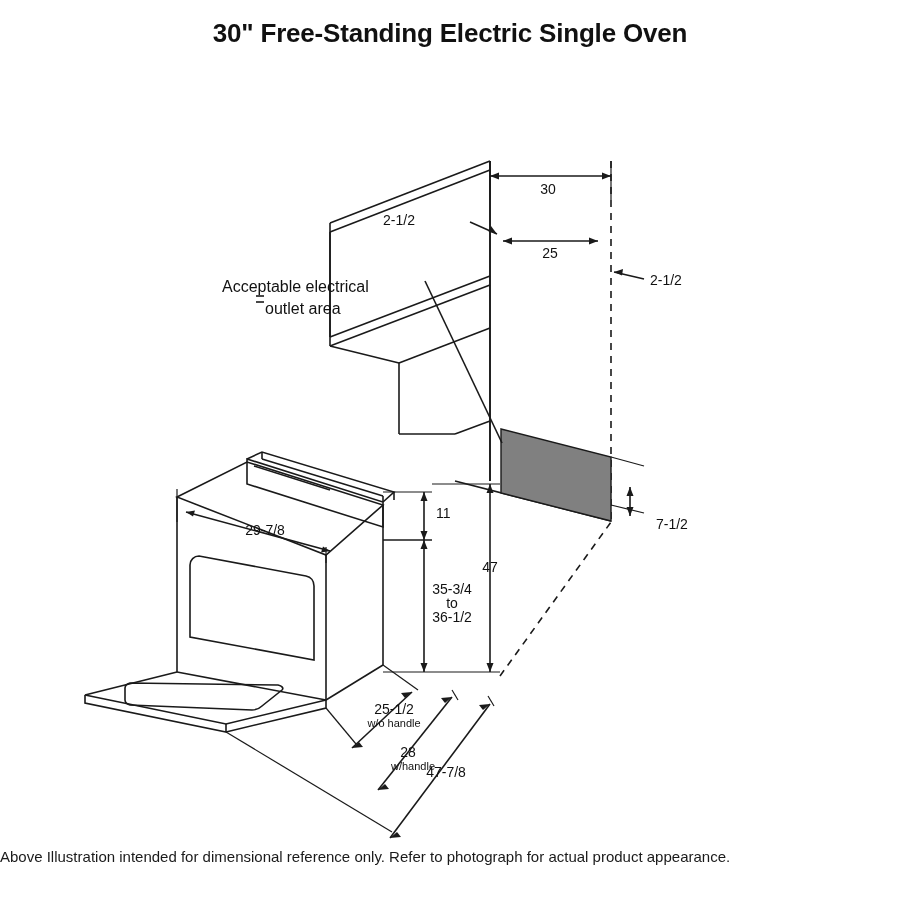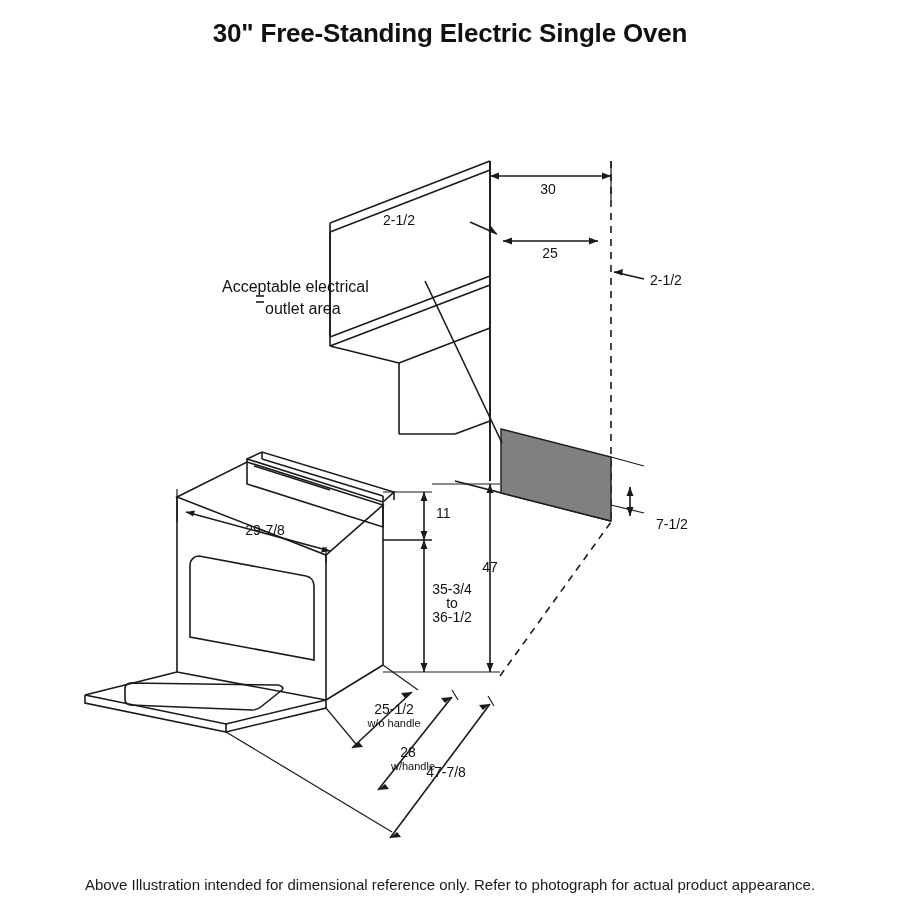--- a/index.html
+++ b/index.html
@@ -27,23 +27,23 @@
     width: 900px;
     text-align: center;
     font-size: 26px;
     font-weight: bold;
     letter-spacing: -0.2px;
     color: #111111;
   }
   .footnote {
     position: absolute;
     left: 0;
-    top: 876px;
-    width: 900px;
-    text-align: center;
+    top: 848px;
+    width: 900px;
+    text-align: left;
     font-size: 15px;
     color: #1a1a1a;
   }
   svg.diagram {
     position: absolute;
     left: 0;
     top: 0;
     width: 900px;
     height: 900px;
   }

